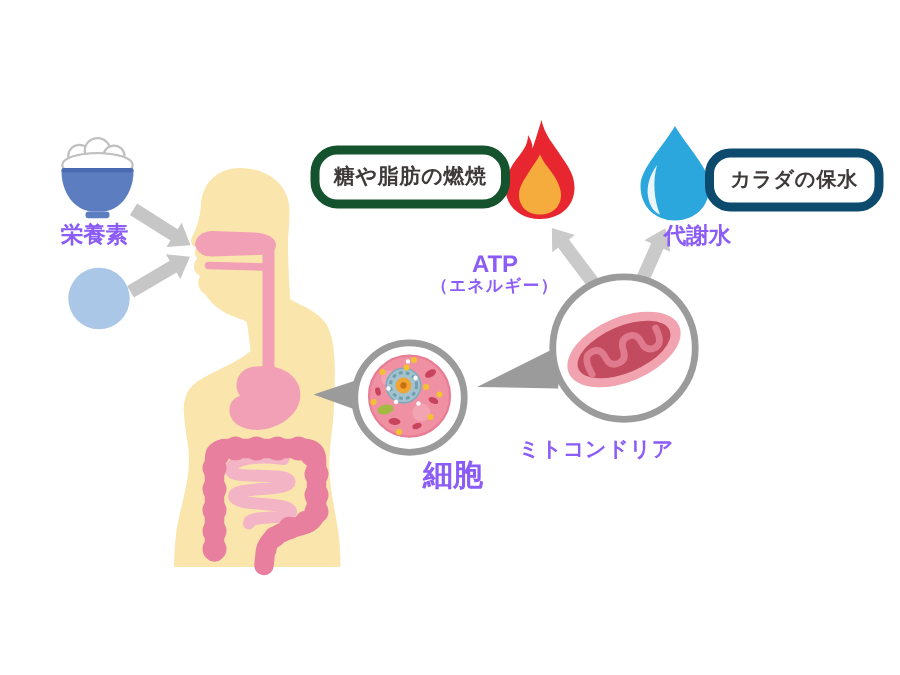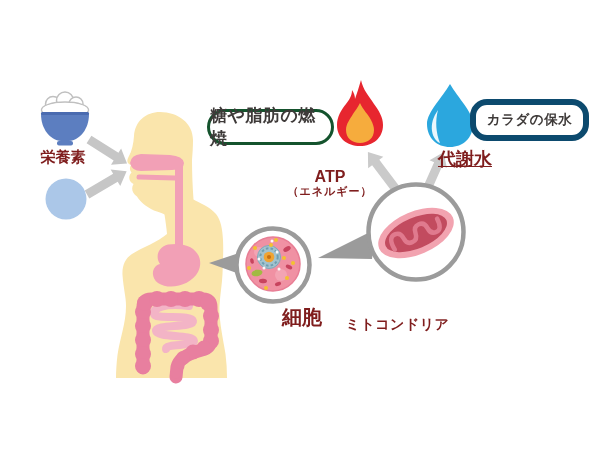--- a/index.html
+++ b/index.html
@@ -2,36 +2,36 @@
 <html><head>
 <meta charset="utf-8">
 <style>
   html,body{margin:0;padding:0;background:#ffffff;}
   #canvas{
     position:relative;width:600px;height:450px;background:#ffffff;overflow:hidden;
     font-family:"Liberation Sans",sans-serif;
   }
   #art{position:absolute;left:0;top:0;}
   .lbl{
-    position:absolute;font-weight:700;color:#7f1d1d;text-align:center;
+    position:absolute;font-weight:700;color:#8b5cf6;text-align:center;
     font-family:"Liberation Sans",sans-serif;line-height:1.15;
   }
   .pill{
     position:absolute;background:#ffffff;display:flex;align-items:center;justify-content:center;
     font-weight:700;color:#3E3A39;letter-spacing:0.5px;
   }
-  .pill-energy{left:207px;top:109px;width:121px;height:30px;border:3px solid #14532d;border-radius:18px;font-size:17px;}
+  .pill-energy{left:207px;top:97px;width:121px;height:30px;border:6px solid #14532d;border-radius:18px;font-size:14px;}
   .pill-water{left:470px;top:99px;width:107px;height:30px;border:6px solid #0c4a6e;border-radius:17px;font-size:13.5px;}
   .lbl-nutrients{left:23px;top:148px;width:80px;font-size:15px;}
   .lbl-oxygen{left:26px;top:191px;width:80px;font-size:15px;}
   .lbl-atp{left:290px;top:168px;width:80px;font-size:16px;}
   .lbl-atp-sub{left:265px;top:169px;width:130px;font-size:11px;letter-spacing:1px;margin-top:16px;}
-  .lbl-water{left:425px;top:149px;width:80px;font-size:18px;text-decoration:underline;}
+  .lbl-water{left:425px;top:149px;width:80px;font-size:15px;}
   .lbl-cell{left:264px;top:306px;width:76px;font-size:20px;}
-  .lbl-mito{left:330px;top:291px;width:135px;font-size:14px;letter-spacing:0.5px;margin-top:25px;}
+  .lbl-mito{left:330px;top:291px;width:135px;font-size:14px;letter-spacing:0.5px;}
   .lbl-title{left:352px;top:357px;width:230px;font-size:16.5px;letter-spacing:0.5px;}
 </style>
 </head>
 <body>
 
 <div id="canvas">
 
   <svg id="art" width="600" height="450" viewBox="0 0 600 450">
 
     <path transform="translate(89,139.5) rotate(32.3)" d="M0,-4.5 L32,-4.5 L32,-9.5 L45,0 L32,9.5 L32,4.5 L0,4.5 Z" fill="#C6C6C6"></path>

